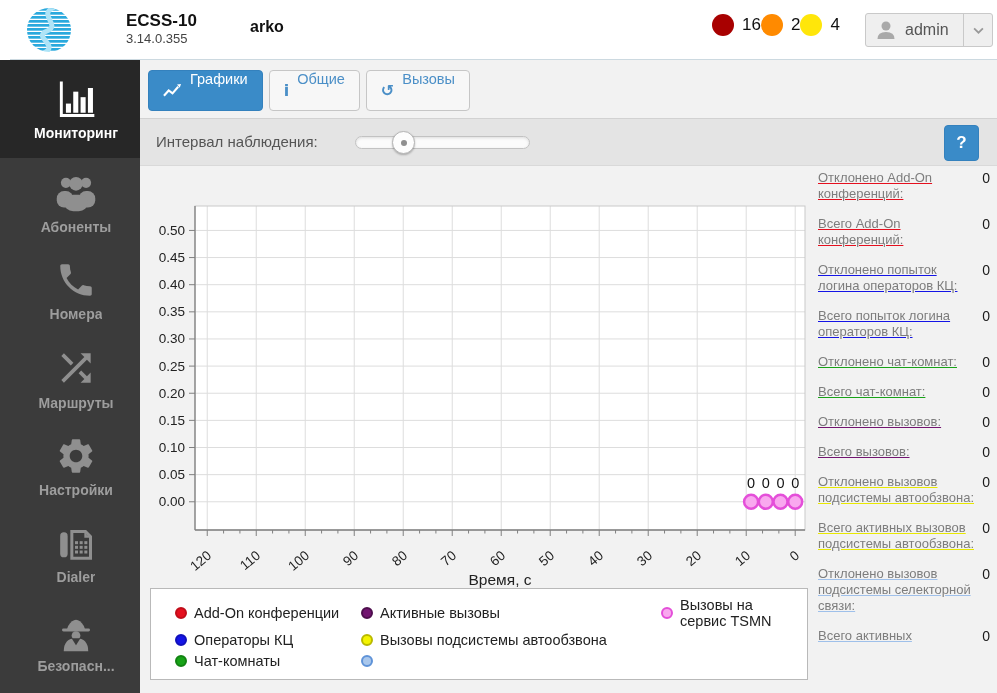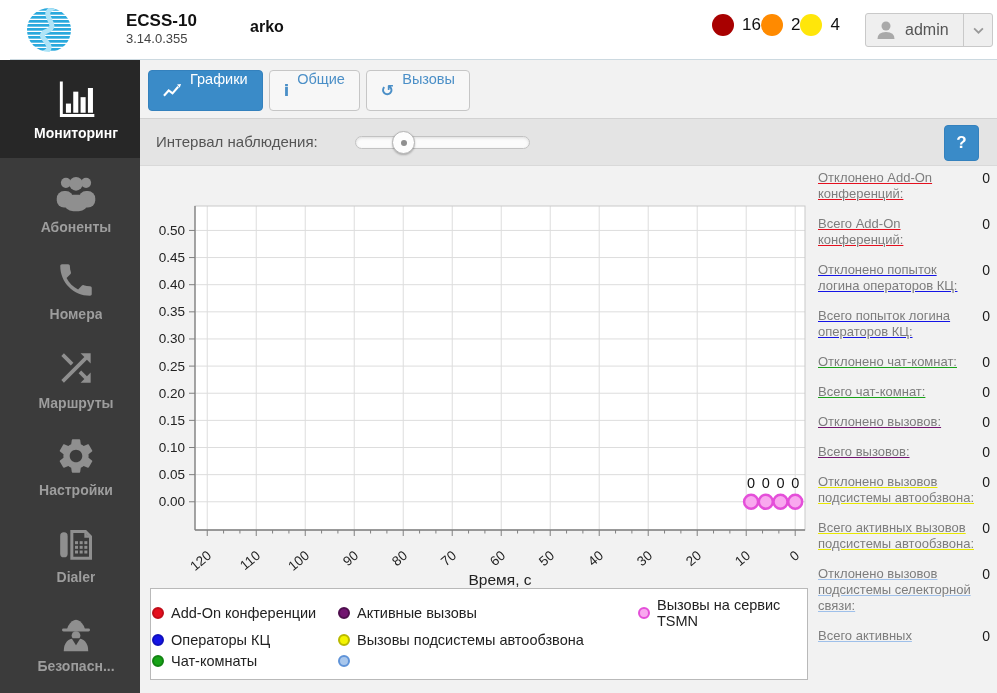--- a/index.html
+++ b/index.html
@@ -61,21 +61,21 @@
                           border-radius:50%; background:#8f8f8f; }
   .help-btn { position:absolute; right:18px; top:65px; width:35px; height:36px;
               background:#3a8bc8; border:1px solid #3481bd; border-radius:4px; color:#fff;
               font-size:17px; font-weight:bold; display:flex; align-items:center;
               justify-content:center; cursor:pointer; }
 
   .chart-svg { position:absolute; left:10px; top:140px; }
   .plot-bg { fill:#fff; }
 
   .legend { position:absolute; left:10px; top:528px; width:658px; height:92px;
-            background:#fff; border:1px solid #b9b9b9; padding:8px 1px;
+            background:#fff; border:1px solid #b9b9b9; padding:8px 24px;
             display:grid; grid-template-rows:repeat(3,1fr); grid-auto-flow:column;
             grid-template-columns:186px 300px 1fr; align-items:center; }
   .legend-item { display:flex; align-items:center; gap:7px; font-size:14.5px; color:#222; }
   .legend-dot { width:12px; height:12px; border-radius:50%; border:2px solid; flex:0 0 auto; }
 
   .stats { position:absolute; left:678px; top:110px; width:172px; display:flex;
            flex-direction:column; gap:14px; }
   .stat-row { display:flex; justify-content:space-between; align-items:flex-start; }
   .stat-link { font-size:13px; line-height:16px; color:#7d7d7d; cursor:pointer;
                text-decoration:underline; text-decoration-color:var(--uc,#999); }

